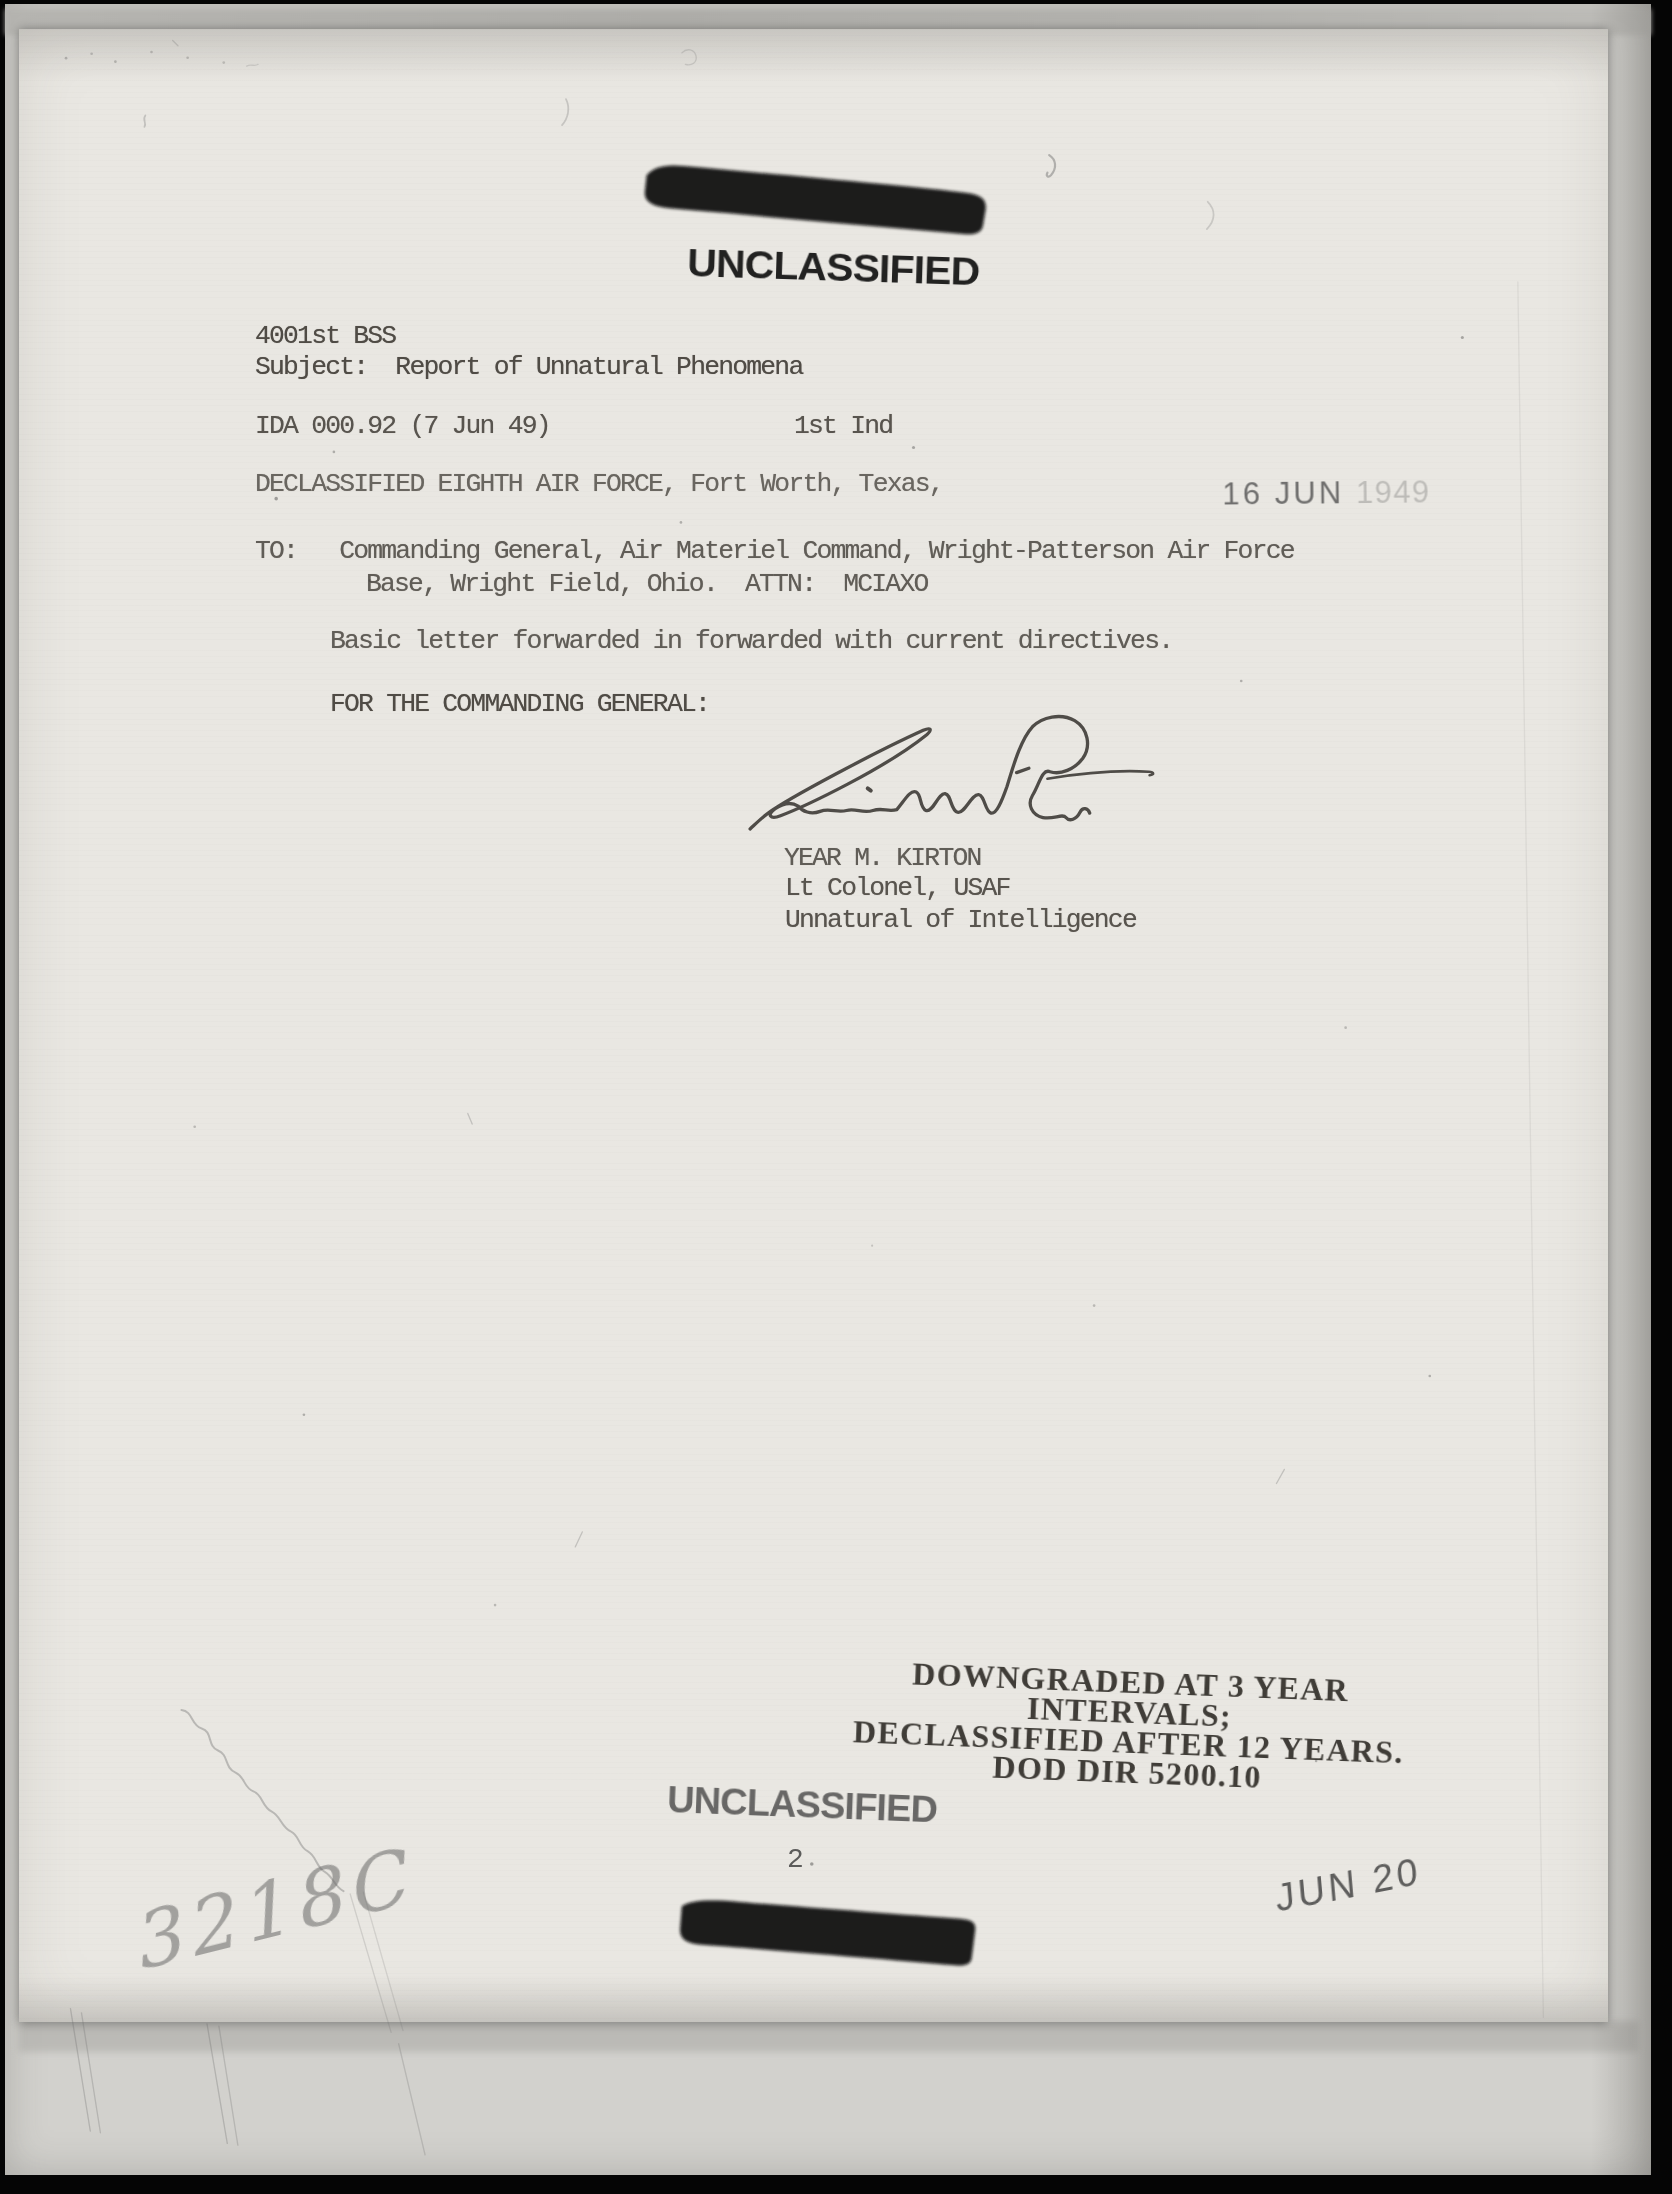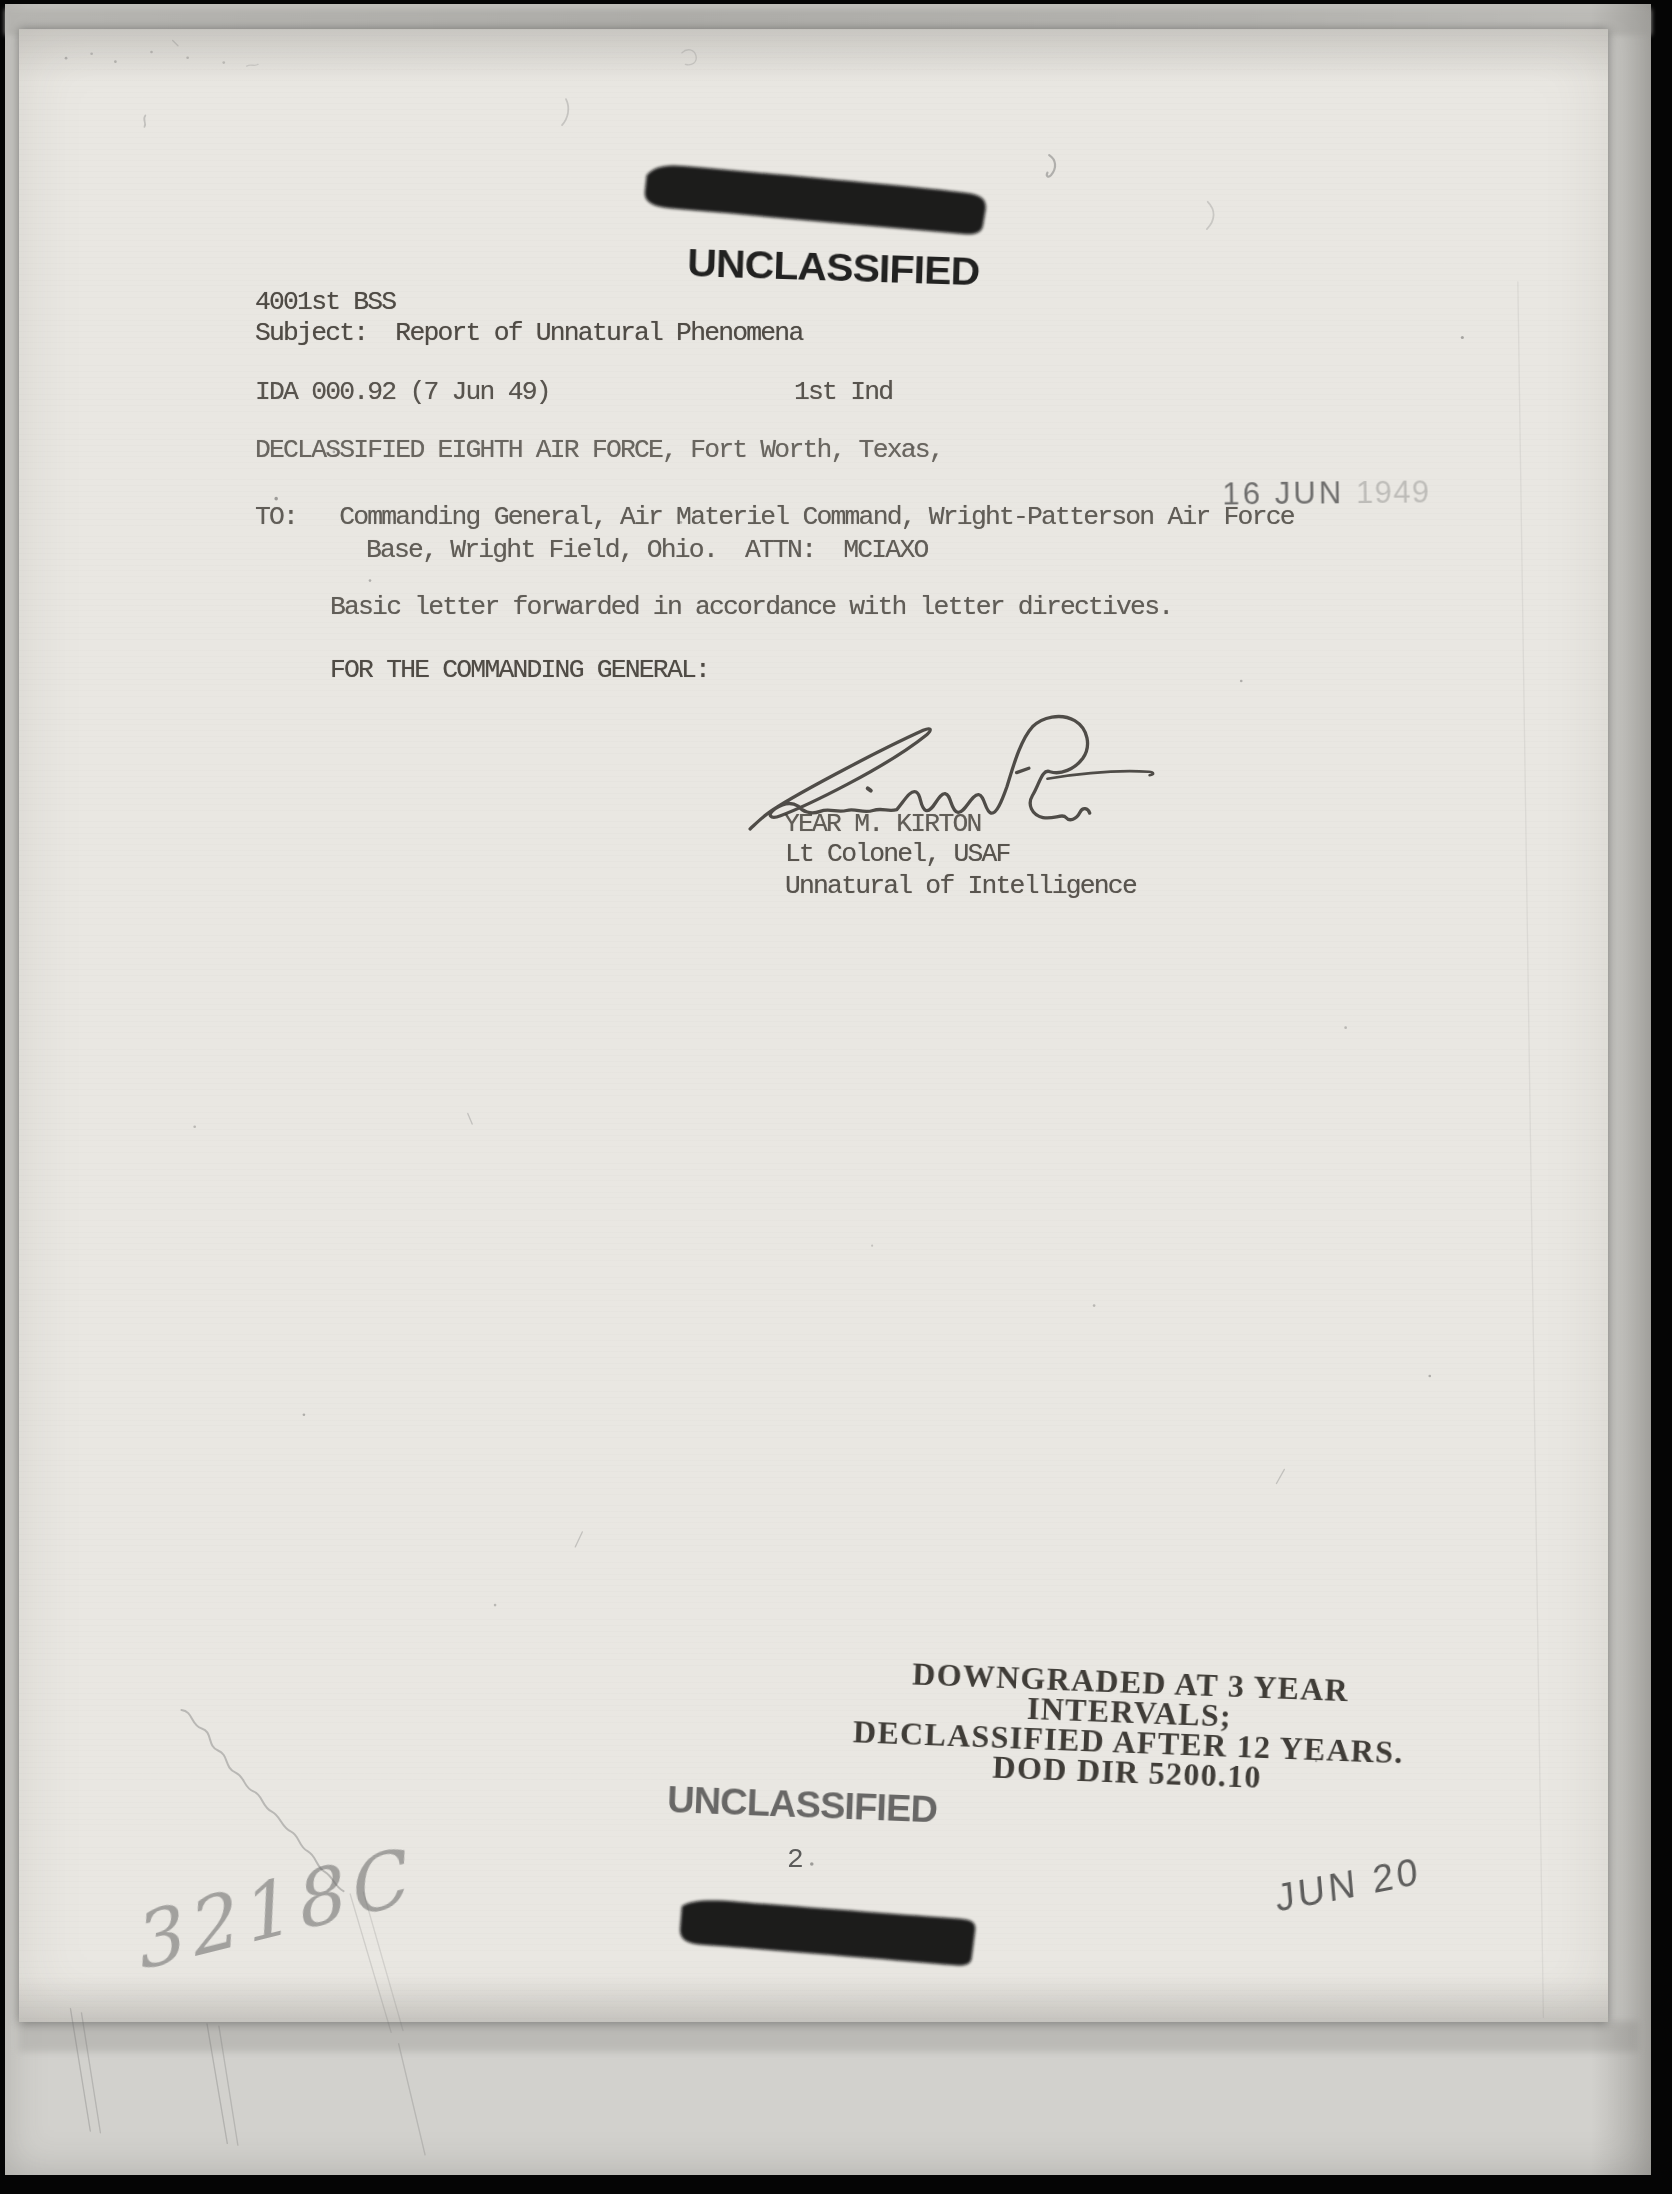--- a/index.html
+++ b/index.html
@@ -21,21 +21,21 @@
         box-shadow:0 1.3px 9.7px rgba(0,0,0,.4), inset 0 0 62px rgba(125,120,110,.18);}
   #page-texture{left:0;top:0;width:1589px;height:1993px;
         background:repeating-linear-gradient(180deg,rgba(0,0,0,.012) 0 0.9px,rgba(0,0,0,0) 0.9px 5.7px);}
   #page-topshade{left:0;top:0;width:1589px;height:53px;
         background:linear-gradient(180deg,rgba(120,118,114,.22),rgba(120,118,114,0));}
   #page-bottomshade{left:0;top:1947px;width:1589px;height:46px;
         background:linear-gradient(0deg,rgba(120,118,114,.25),rgba(120,118,114,0));}
   
   .type{font-family:"Liberation Mono","DejaVu Sans Mono",monospace;font-size:26.4px;line-height:31px;
         letter-spacing:-1.8px;color:#3f3b35;white-space:pre;
-        text-shadow:0 0 0.7px rgba(58,52,45,.6);}.o9{opacity:.9}.o85{opacity:.85}.o8{opacity:.8}.o75{opacity:.75}
+        text-shadow:0 0 0.7px rgba(58,52,45,.6);margin-top:34px;}.o9{opacity:.9}.o85{opacity:.85}.o8{opacity:.8}.o75{opacity:.75}
   .blur1{filter:blur(0.3px)}
   
   .stamp-unc{font-family:"Liberation Sans",sans-serif;font-weight:bold;font-size:41px;
         letter-spacing:-0.9px;color:#161616;white-space:pre;filter:blur(0.4px);}
   #stamp-unc-top{left:688px;top:241px;transform:rotate(1.8deg) scaleY(.95);opacity:.94;}
   #stamp-unc-bottom{left:668px;top:1780px;font-size:38px;transform:rotate(2.2deg) scaleY(.95);
         opacity:.68;color:#2c2c2c;filter:blur(0.6px);}
   #date-stamp{left:1175px;top:441px;font-family:"Liberation Sans",sans-serif;font-size:31px;
         letter-spacing:3.1px;color:#525252;opacity:.8;transform:rotate(-.6deg);filter:blur(0.4px);white-space:pre;}
   #date-stamp .yr{opacity:.35;letter-spacing:1.3px;text-align:center;}
@@ -71,21 +71,21 @@
 
   <div id="stamp-unc-top" class="abs stamp-unc">UNCLASSIFIED</div>
 
   <div class="abs type o9" style="left:255px;top:287px">4001st BSS</div>
   <div class="abs type o9" style="left:255px;top:318px">Subject:  Report of Unnatural Phenomena</div>
   <div class="abs type o85" style="left:255px;top:377px">IDA 000.92 (7 Jun 49)</div>
   <div class="abs type o85" style="left:794px;top:377px">1st Ind</div>
   <div class="abs type o75 blur1" style="left:255px;top:435px">DECLASSIFIED EIGHTH AIR FORCE, Fort Worth, Texas,</div>
   <div class="abs type o8 blur1" style="left:255px;top:502px">TO:   Commanding General, Air Materiel Command, Wright-Patterson Air Force</div>
   <div class="abs type o8 blur1" style="left:366px;top:535px">Base, Wright Field, Ohio.  ATTN:  MCIAXO</div>
-  <div class="abs type o8" style="left:330px;top:592px">Basic letter forwarded in accordance with letter directives.</div>
+  <div class="abs type o8" style="left:330px;top:592px">Basic letter forwarded in forwarded with current directives.</div>
   <div class="abs type o9 blur1" style="left:330px;top:655px">FOR THE COMMANDING GENERAL:</div>
 
   <div class="abs type o8" style="left:784px;top:809px">YEAR M. KIRTON</div>
   <div class="abs type o85" style="left:785px;top:839px">Lt Colonel, USAF</div>
   <div class="abs type o85" style="left:785px;top:871px">Unnatural of Intelligence</div>
 
   <div id="date-stamp" class="abs">
     <span>16 JUN</span><span> </span><span class="yr">1949</span>
   </div>
 

